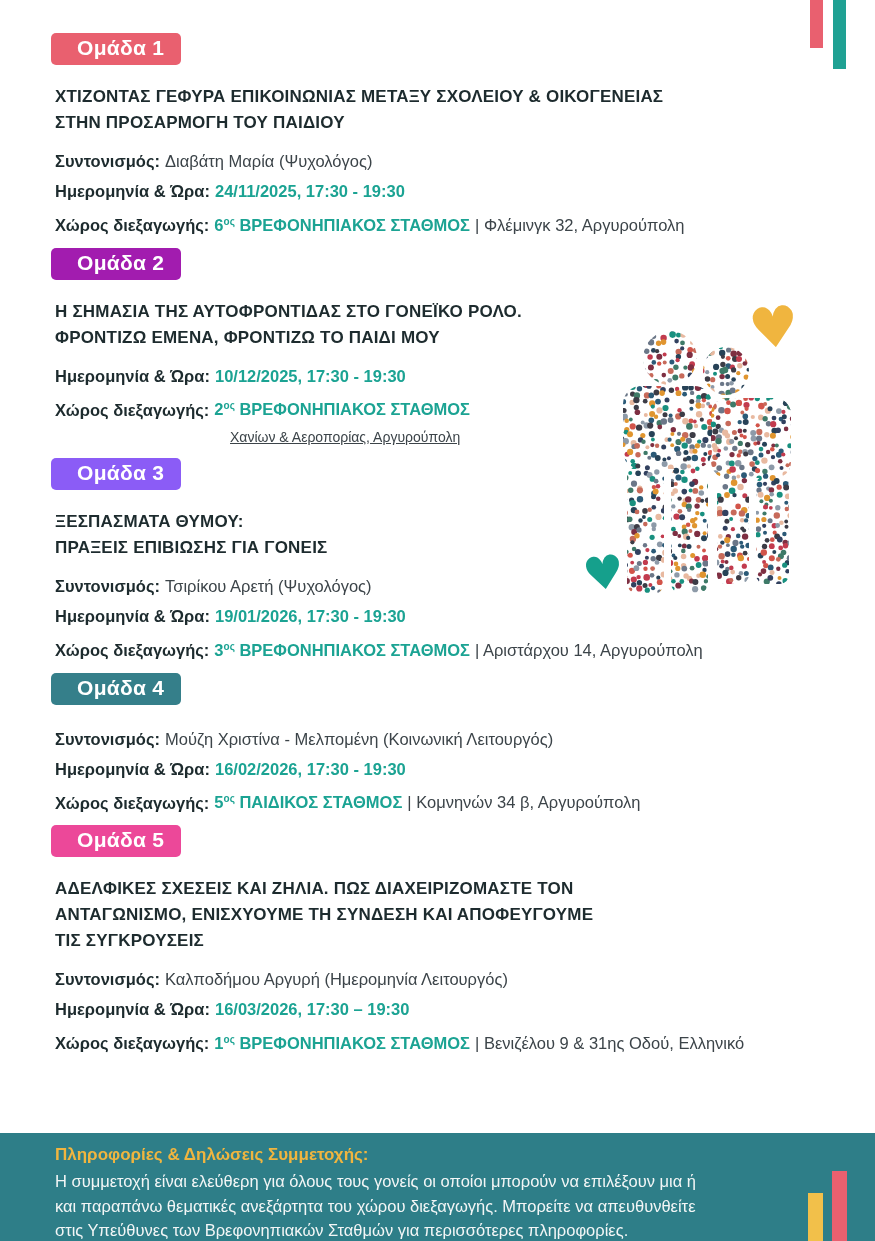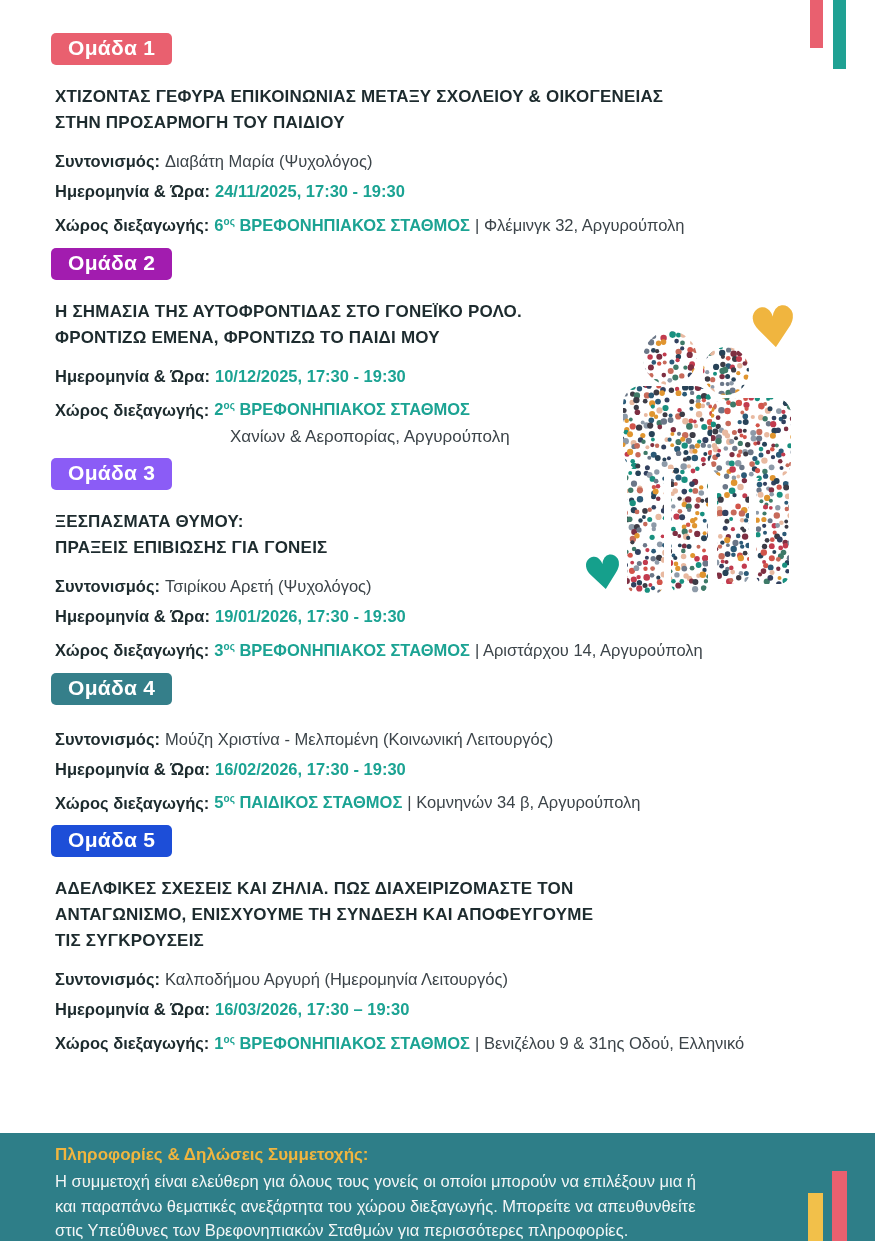--- a/index.html
+++ b/index.html
@@ -7,35 +7,35 @@
   .page {
     position:relative; width:875px; height:1241px; margin:0 auto;
     background:#ffffff; overflow:hidden;
     font-family:"Liberation Sans","DejaVu Sans",sans-serif;
     color:var(--text-dark,#3c4449);
   }
   .content { position:relative; padding:33px 55px 0 55px; z-index:2; }
 
   .badge {
     display:inline-block; margin-left:-4px; margin-bottom:19px;
-    padding:2px 17px 4px 17px; border-radius:5px;
+    padding:2px 17px 4px 26px; border-radius:5px;
     color:#ffffff; font-size:21px; font-weight:bold; line-height:26px;
     letter-spacing:0.3px;
   }
   .group { margin-bottom:8px; }
   .title { font-size:17px; font-weight:bold; color:var(--title-dark,#1d2b2e);
            letter-spacing:0.2px; margin-bottom:10px; }
   .title .tl { line-height:26px; }
   .row { font-size:16.5px; line-height:30px; white-space:nowrap; }
   .lbl { font-weight:bold; color:var(--title-dark,#1d2b2e); }
   .val { color:var(--text-dark,#3c4449); }
   .accent { font-weight:bold; color:var(--accent-teal,#1ba393); }
   .accent sup { font-size:10px; font-weight:bold; }
   .row .val, .row .accent { margin-left:5px; }
-  .addr2 { padding-left:175px; line-height:26px; font-size:17px; color:var(--text-dark,#3c4449); }
+  .addr2 { padding-left:175px; line-height:26px; font-size:14px; color:var(--text-dark,#3c4449);text-decoration:underline; }
   .addr2:empty { display:none; }
 
   
   .bar { position:absolute; z-index:3; }
   .bar-top-red    { left:810px; top:0;      width:13px; height:48px; background:var(--bar-red,#e9606f); }
   .bar-top-teal   { left:833px; top:0;      width:13px; height:69px; background:var(--bar-teal,#1fa193); }
   .bar-bot-yellow { left:808px; top:1193px; width:15px; height:48px; background:var(--bar-yellow,#f2c04a); }
   .bar-bot-red    { left:832px; top:1171px; width:15px; height:70px; background:var(--bar-red,#e9606f); }
 
   
@@ -1114,21 +1114,21 @@
       <div class="row">
         <span class="lbl">Ημερομηνία &amp; Ώρα:</span><span class="accent">16/02/2026, 17:30 - 19:30</span>
       </div>
       <div class="row">
         <span class="lbl">Χώρος διεξαγωγής:</span><span class="accent"><span>5</span><sup>ος</sup> <span>ΠΑΙΔΙΚΟΣ ΣΤΑΘΜΟΣ</span></span><span class="val">| Κομνηνών 34 β, Αργυρούπολη</span>
       </div>
       
     </section>
 
     <section class="group">
-      <div class="badge" style="background: #1d4ed8;">Ομάδα 5</div>
+      <div class="badge" style="background: #ec4899;">Ομάδα 5</div>
       <h2 class="title">
         <div class="tl">ΑΔΕΛΦΙΚΕΣ ΣΧΕΣΕΙΣ ΚΑΙ ΖΗΛΙΑ. ΠΩΣ ΔΙΑΧΕΙΡΙΖΟΜΑΣΤΕ ΤΟΝ</div>
         <div class="tl">ΑΝΤΑΓΩΝΙΣΜΟ, ΕΝΙΣΧΥΟΥΜΕ ΤΗ ΣΥΝΔΕΣΗ ΚΑΙ ΑΠΟΦΕΥΓΟΥΜΕ</div>
         <div class="tl">ΤΙΣ ΣΥΓΚΡΟΥΣΕΙΣ</div>
       </h2>
       <div class="row">
         <span class="lbl">Συντονισμός:</span><span class="val">Καλποδήμου Αργυρή (Ημερομηνία Λειτουργός)</span>
       </div>
       <div class="row">
         <span class="lbl">Ημερομηνία &amp; Ώρα:</span><span class="accent">16/03/2026, 17:30 – 19:30</span>

